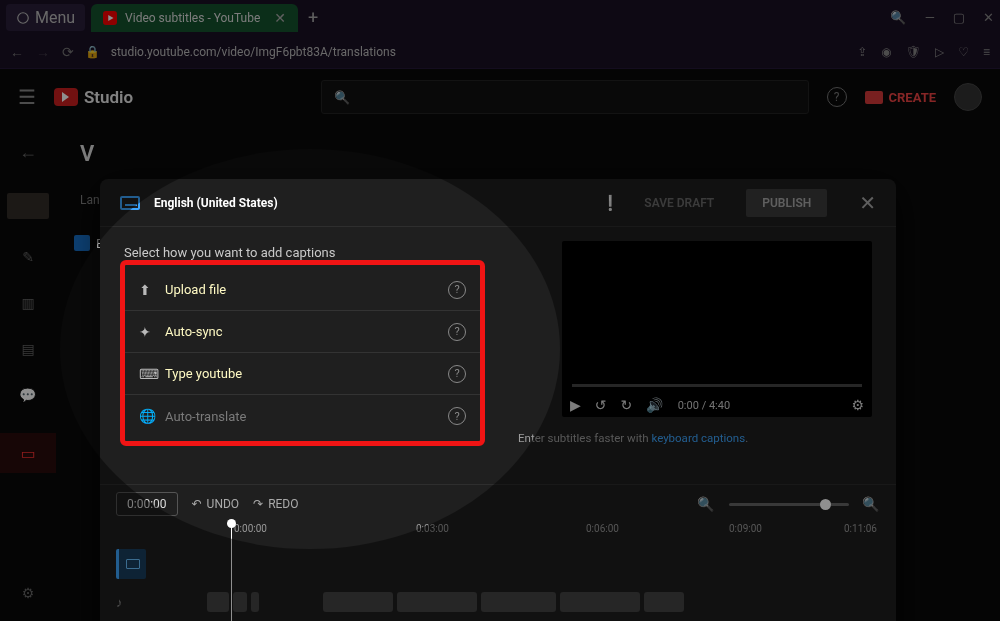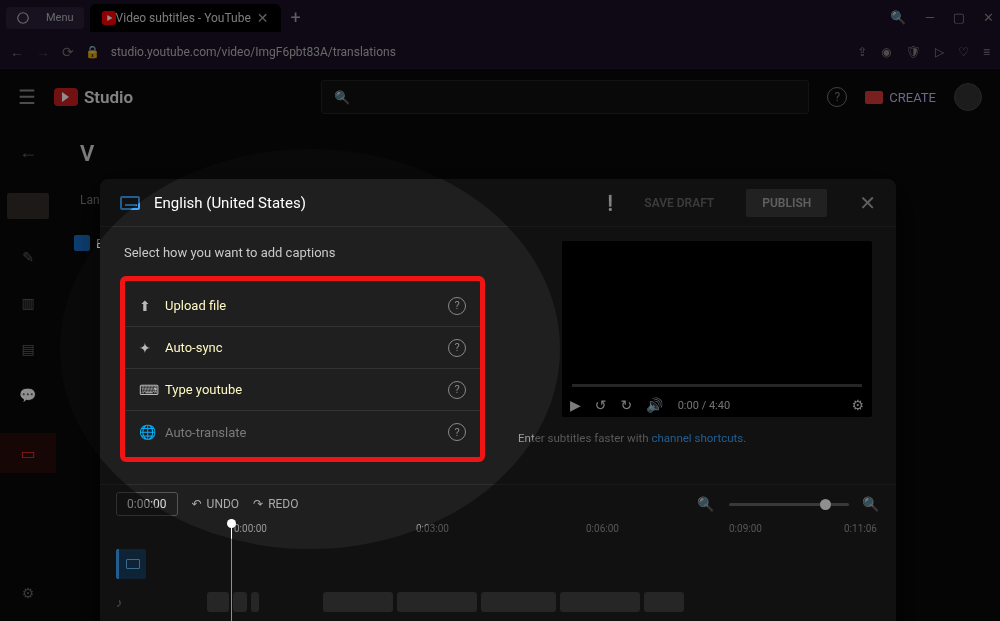--- a/index.html
+++ b/index.html
@@ -1,22 +1,22 @@
 <!DOCTYPE html>
 <html><head>
 <meta charset="utf-8">
 <style>
   * { margin: 0; padding: 0; box-sizing: border-box; font-family: Roboto, Arial, sans-serif; }
   body { width: 1000px; height: 621px; background: #0a0a0a; overflow: hidden; color: #aaa; position: relative; }
 
   
   .titlebar { height: 35px; background: #1a1025; display: flex; align-items: center; padding: 0 6px; }
-  .menu-btn { display:flex;align-items:center;gap:16px;background:#2a1f3a;border-radius:4px;padding:4px 10px;color:#bbb;font-size:11px;margin-right:6px; }
+  .menu-btn { display:flex;align-items:center;gap:5px;background:#2a1f3a;border-radius:4px;padding:4px 10px;color:#bbb;font-size:16px;margin-right:6px; }
   .menu-btn svg{width:14px;height:14px;fill:#bbb;}
-  .tab { background:#000000;height:28px;display:flex;align-items:center;padding:0 12px;border-radius:6px 6px 0 0;font-size:12px;color:#ddd;position:relative; }
+  .tab { background:#14532d;height:28px;display:flex;align-items:center;padding:0 12px;border-radius:6px 6px 0 0;font-size:12px;color:#ddd;gap:8px;position:relative; }
   .tab .favicon{width:14px;height:14px;fill:#ff0000;}
   .tab .close-x{font-size:14px;color:#aaa;margin-left:6px;}
   .newtab-plus{color:#aaa;font-size:18px;margin-left:10px;}
   .title-right{margin-left:auto;display:flex;gap:18px;color:#888;}
   .title-right span{font-size:13px;}
 
   .addrbar{height:34px;background:#1a1025;display:flex;align-items:center;padding:0 10px;gap:12px;border-bottom:1px solid #251838;}
   .addrbar .nav-btn{color:#777;font-size:14px;}
   .addrbar .url{color:#bbb;font-size:12px;display:flex;align-items:center;gap:10px;}
   .addrbar .lock{color:#888;}
@@ -28,21 +28,21 @@
   .content{position:absolute;top:69px;left:0;right:0;bottom:0;}
   .yt-header{height:56px;display:flex;align-items:center;padding:0 18px;gap:18px;}
   .hamburger{color:#888;font-size:20px;}
   .studio-logo{display:flex;align-items:center;gap:6px;}
   .studio-logo .play{background:#cc1f1f;width:24px;height:18px;border-radius:4px;position:relative;}
   .studio-logo .play::after{content:"";position:absolute;left:8px;top:4px;border-left:7px solid #fff;border-top:5px solid transparent;border-bottom:5px solid transparent;}
   .studio-text{color:#e8e8e8;font-weight:600;font-size:17px;}
   .search-box{flex:1;max-width:520px;margin-left:170px;height:34px;background:#111;border:1px solid #222;border-radius:3px;display:flex;align-items:center;padding:0 12px;color:#555;font-size:13px;gap:8px;}
   .header-right{margin-left:auto;display:flex;align-items:center;gap:18px;}
   .help-circle{width:20px;height:20px;border:1.5px solid #777;border-radius:50%;display:flex;align-items:center;justify-content:center;color:#777;font-size:12px;}
-  .create-btn{display:flex;align-items:center;gap:6px;color:#c4b5fd;font-weight:400;font-size:13px;}
+  .create-btn{display:flex;align-items:center;gap:6px;color:#ef4444;font-weight:700;font-size:13px;}
   .create-btn .rec{width:18px;height:13px;background:#d63a3a;border-radius:2px;position:relative;}
   .avatar{width:28px;height:28px;border-radius:50%;background:#333;border:1px solid #444;}
 
   
   .left-rail{position:absolute;left:0;top:56px;bottom:0;width:56px;display:flex;flex-direction:column;align-items:center;padding-top:16px;gap:30px;color:#666;}
   .left-rail .back-arrow{font-size:18px;}
   .left-rail .thumb{width:42px;height:26px;background:#332e28;border-radius:2px;}
   .left-rail .ic{font-size:14px;}
   .left-rail .active-strip{background:#2a0c0c;width:56px;height:40px;display:flex;align-items:center;justify-content:center;}
   .left-rail .active-strip .cc-ic{color:#f33;}
@@ -52,30 +52,30 @@
   .page-title{position:absolute;left:80px;top:72px;color:#ddd;font-size:22px;font-weight:600;}
   .lang-label{position:absolute;left:80px;top:124px;color:#888;font-size:12px;}
   .eng-pill{position:absolute;left:74px;top:166px;color:#ddd;font-size:13px;display:flex;align-items:center;gap:6px;}
   .eng-pill .blue-sq{width:16px;height:16px;background:#1976d2;border-radius:2px;}
 
   
   .panel{position:absolute;left:100px;top:110px;width:796px;height:470px;background:#1f1f1f;border-radius:8px;box-shadow:0 8px 40px rgba(0,0,0,.6);}
   .panel-header{height:48px;display:flex;align-items:center;padding:0 20px;gap:14px;border-bottom:1px solid #2e2e2e;}
   .cc-icon{width:20px;height:14px;border:2px solid #3ea6ff;border-radius:2px;position:relative;}
   .cc-icon::after{content:"";position:absolute;bottom:2px;left:3px;width:12px;height:2px;background:#3ea6ff;}
-  .panel-title{color:#fff;font-weight:400;font-size:15px;}
+  .panel-title{color:#fff;font-weight:700;font-size:12px;}
   .panel-header .spacer{flex:1;}
   .report-ic{color:#888;font-size:15px;margin-right:10px;}
   .save-draft{color:#6a6a6a;font-size:12px;font-weight:600;}
   .publish-btn{background:#3c3c3c;color:#aaa;padding:7px 16px;border-radius:2px;font-size:12px;font-weight:600;margin-left:18px;}
   .close-x2{color:#aaa;font-size:20px;margin-left:18px;}
 
   .panel-body{display:flex;}
   .left-col{width:410px;padding:18px 0 0 20px;}
-  .sel-text{color:#c9c9c9;font-size:13px;margin-bottom:16px;margin-left:4px;}
+  .sel-text{color:#c9c9c9;font-size:13px;margin-left:4px;}
   .options-box{border:5px solid #f01414;border-radius:6px;padding:4px 0;width:365px;}
   .opt{display:flex;align-items:center;height:42px;padding:0 14px;border-bottom:1px solid #333;}
   .opt:last-child{border-bottom:none;}
   .opt .ic{width:26px;color:#b9b9b9;font-size:14px;}
   .opt .lbl{color:#fef9c3;font-size:13px;}
   .opt.disabled .lbl{color:#7a7a7a;}
   .opt .q{margin-left:auto;width:18px;height:18px;border:1.5px solid #888;border-radius:50%;display:flex;align-items:center;justify-content:center;color:#888;font-size:11px;}
 
   .right-col{flex:1;padding:14px 24px 0 8px;}
   .video-player{width:310px;height:176px;background:#000;border-radius:2px;position:relative;margin-left:auto;}
@@ -245,21 +245,21 @@
           <div class="video-ctrls">
             <span class="ctrl">▶</span>
             <span class="ctrl">↺</span>
             <span class="ctrl">↻</span>
             <span class="ctrl">🔊</span>
             <span class="time"><span>0:00</span> / <span>4:40</span></span>
             <span class="ctrl gear">⚙</span>
           </div>
         </div>
         <div class="hint-line">
-          <span>Enter subtitles faster with </span><a href="#">channel shortcuts</a>.
+          <span>Enter subtitles faster with </span><a href="#">keyboard captions</a>.
         </div>
       </div>
     </div>
 
     <div class="tl">
       <div class="tl-top">
         <span class="time-box">0:00:00</span>
         <span class="undo-btn">↶ <span>UNDO</span></span>
         <span class="undo-btn">↷ <span>REDO</span></span>
         <div class="zoom-group">

